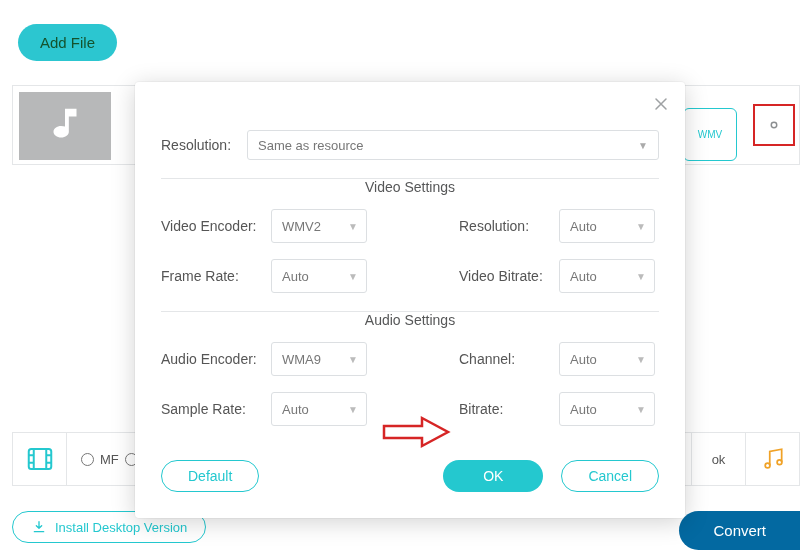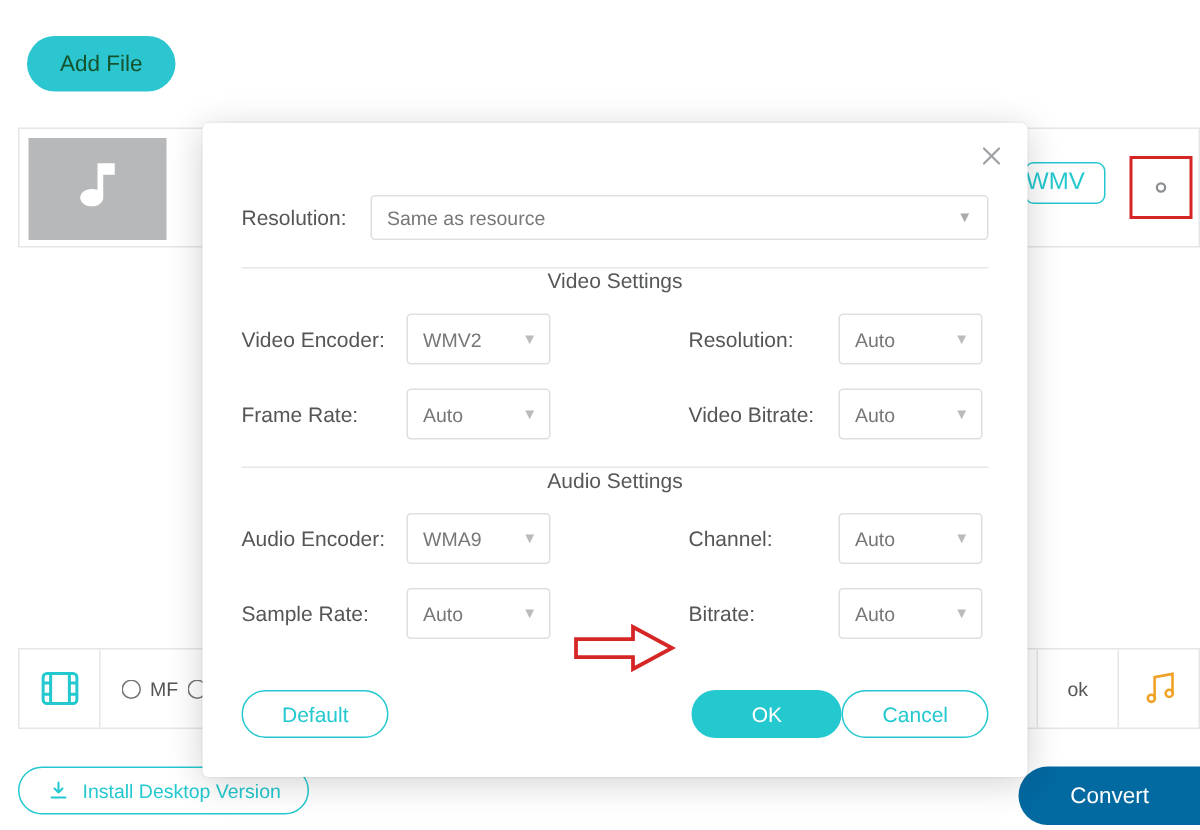--- a/index.html
+++ b/index.html
@@ -52,22 +52,23 @@
   }
 
   .format-chip {
     position: absolute;
     right: 62px;
     top: 22px;
     border: 1.5px solid #24c8cf;
     color: #24c8cf;
     border-radius: 6px;
     width: 54px;
-    font-size: 16px;
-    padding: 4px 0;
+    text-align: center;
+    font-size: 10px;
+    padding: 20px 0;
     background: #fff;
   }
 
   .gear-box {
     position: absolute;
     right: 4px;
     top: 18px;
     width: 42px;
     height: 42px;
     border: 2px solid #d62525;
@@ -245,20 +246,21 @@
     position: relative;
     cursor: pointer;
     background: #fff;
   }
   .sel .chev { position: absolute; right: 8px; color: #bbb; font-size: 10px; }
 
   .modal-actions {
     display: flex;
     align-items: center;
     margin-top: 34px;
+    gap: 18px;
   }
   .btn-outline {
     border: 1.5px solid #24c8cf;
     color: #24c8cf;
     background: #fff;
     border-radius: 20px;
     padding: 7px 26px;
     font-size: 14px;
     cursor: pointer;
   }

